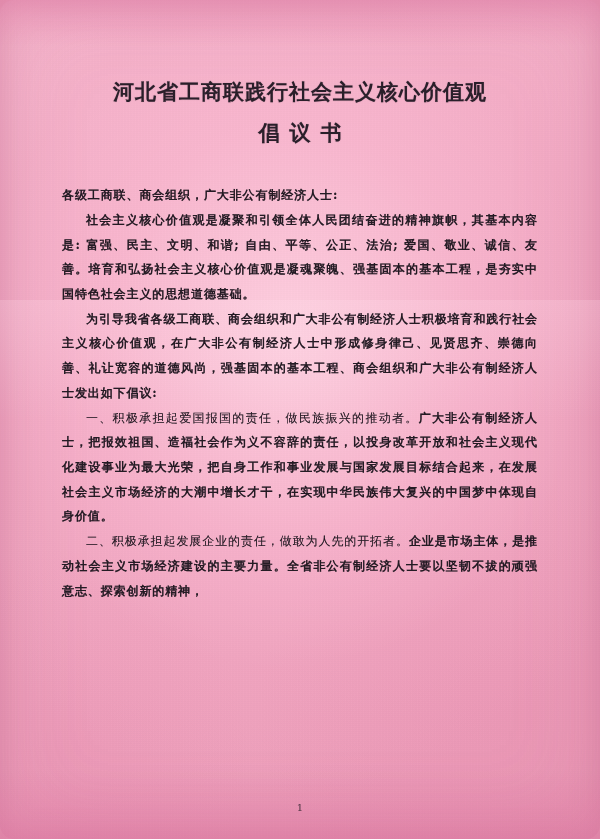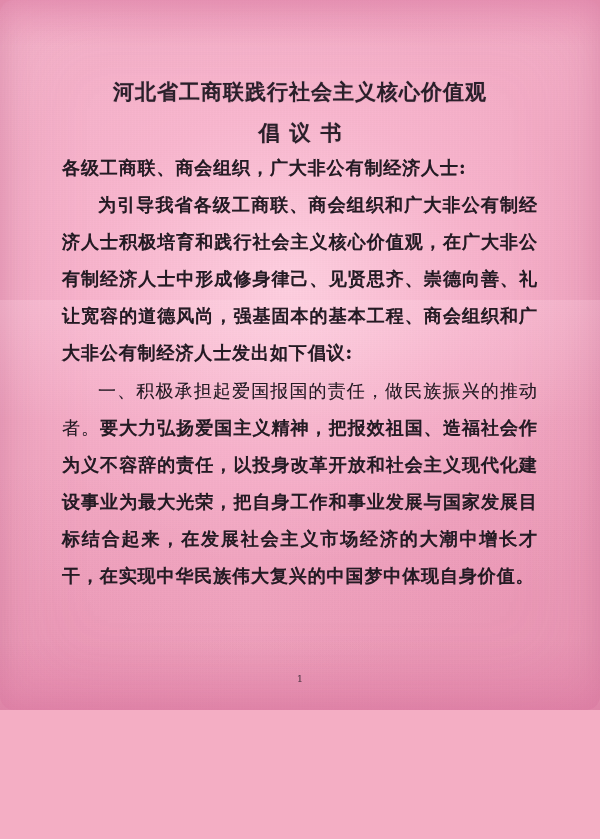--- a/index.html
+++ b/index.html
@@ -11,21 +11,21 @@
     height: 839px;
     overflow: hidden;
     background: #f4aec4;
     font-family: "DejaVu Serif", "Liberation Serif", serif;
   }
 
   
   #page-sheet {
     position: relative;
     width: 600px;
-    height: 710px;
+    height: 839px;
     background:
       radial-gradient(ellipse 70% 55% at 48% 40%, rgba(255,210,226,0.95) 0%, rgba(252,188,212,0.55) 45%, rgba(244,170,198,0.18) 72%, rgba(240,160,190,0.0) 100%),
       radial-gradient(ellipse 60% 40% at 85% 85%, rgba(232,140,175,0.35) 0%, rgba(232,140,175,0.0) 70%),
       radial-gradient(ellipse 45% 35% at 10% 90%, rgba(230,135,172,0.30) 0%, rgba(230,135,172,0.0) 70%),
       linear-gradient(160deg, #f7b8ce 0%, #f4adc6 35%, #f0a4bf 70%, #eb9ab7 100%);
     box-sizing: border-box;
     border-radius: 14px;
   }
 
   
@@ -72,22 +72,23 @@
   .title-line-1 {
     padding-top: 76px;
   }
   .title-line-2 {
     padding-top: 8px;
     letter-spacing: 10px;
     padding-left: 10px;
   }
 
   .body-block {
+    margin-top: 34px;
     color: #241b24;
-    font-size: 18px;
+    font-size: 12px;
     line-height: 2.06;
     letter-spacing: 0.9px;
     font-weight: bold;
     text-align: justify;
     text-justify: inter-ideograph;
     text-shadow: 0 0 0.6px rgba(35,22,35,0.4);
   }
   .para {
     margin: 0;
     text-indent: 2em;
@@ -133,24 +134,26 @@
 
   <div class="content">
 
     <h1 class="doc-title title-line-1">河北省工商联践行社会主义核心价值观</h1>
     <h1 class="doc-title title-line-2">倡议书</h1>
 
     <div class="body-block">
 
       <p class="para no-indent">各级工商联、商会组织，广大非公有制经济人士:</p>
 
+      <p class="para">社会主义核心价值观是凝聚和引领全体人民团结奋进的精神旗帜，其基本内容是: 富强、民主、文明、和谐; 自由、平等、公正、法治; 爱国、敬业、诚信、友善。培育和弘扬社会主义核心价值观是凝魂聚魄、强基固本的基本工程，是夯实中国特色社会主义的思想道德基础。</p>
 
       <p class="para">为引导我省各级工商联、商会组织和广大非公有制经济人士积极培育和践行社会主义核心价值观，在广大非公有制经济人士中形成修身律己、见贤思齐、崇德向善、礼让宽容的道德风尚，强基固本的基本工程、商会组织和广大非公有制经济人士发出如下倡议:</p>
 
-      <p class="para"><span class="lead-in">一、积极承担起爱国报国的责任，做民族振兴的推动者。</span><span>要大力弘扬爱国主义精神，把报效祖国、造福社会作为义不容辞的责任，以投身改革开放和社会主义现代化建设事业为最大光荣，把自身工作和事业发展与国家发展目标结合起来，在发展社会主义市场经济的大潮中增长才干，在实现中华民族伟大复兴的中国梦中体现自身价值。</span></p>
+      <p class="para"><span class="lead-in">一、积极承担起爱国报国的责任，做民族振兴的推动者。</span><span>广大非公有制经济人士，把报效祖国、造福社会作为义不容辞的责任，以投身改革开放和社会主义现代化建设事业为最大光荣，把自身工作和事业发展与国家发展目标结合起来，在发展社会主义市场经济的大潮中增长才干，在实现中华民族伟大复兴的中国梦中体现自身价值。</span></p>
 
+      <p class="para"><span class="lead-in">二、积极承担起发展企业的责任，做敢为人先的开拓者。</span><span>企业是市场主体，是推动社会主义市场经济建设的主要力量。全省非公有制经济人士要以坚韧不拔的顽强意志、探索创新的精神，</span></p>
 
     </div>
   </div>
 
   <div class="page-number">1</div>
 
 </div>
 
 </body></html>

